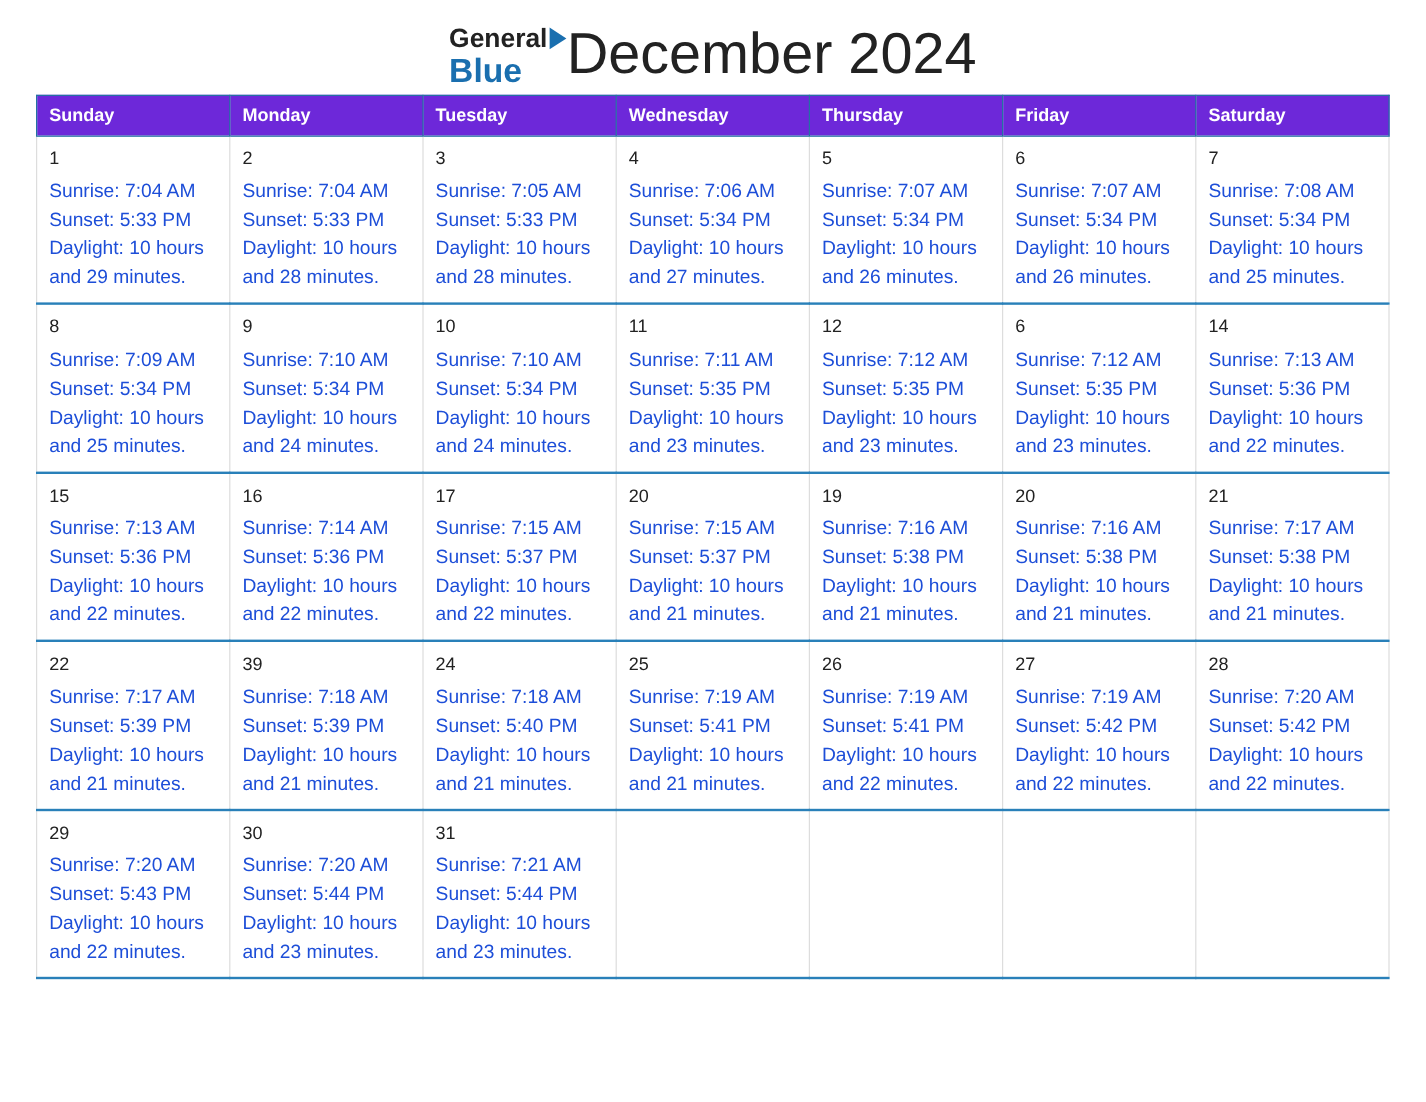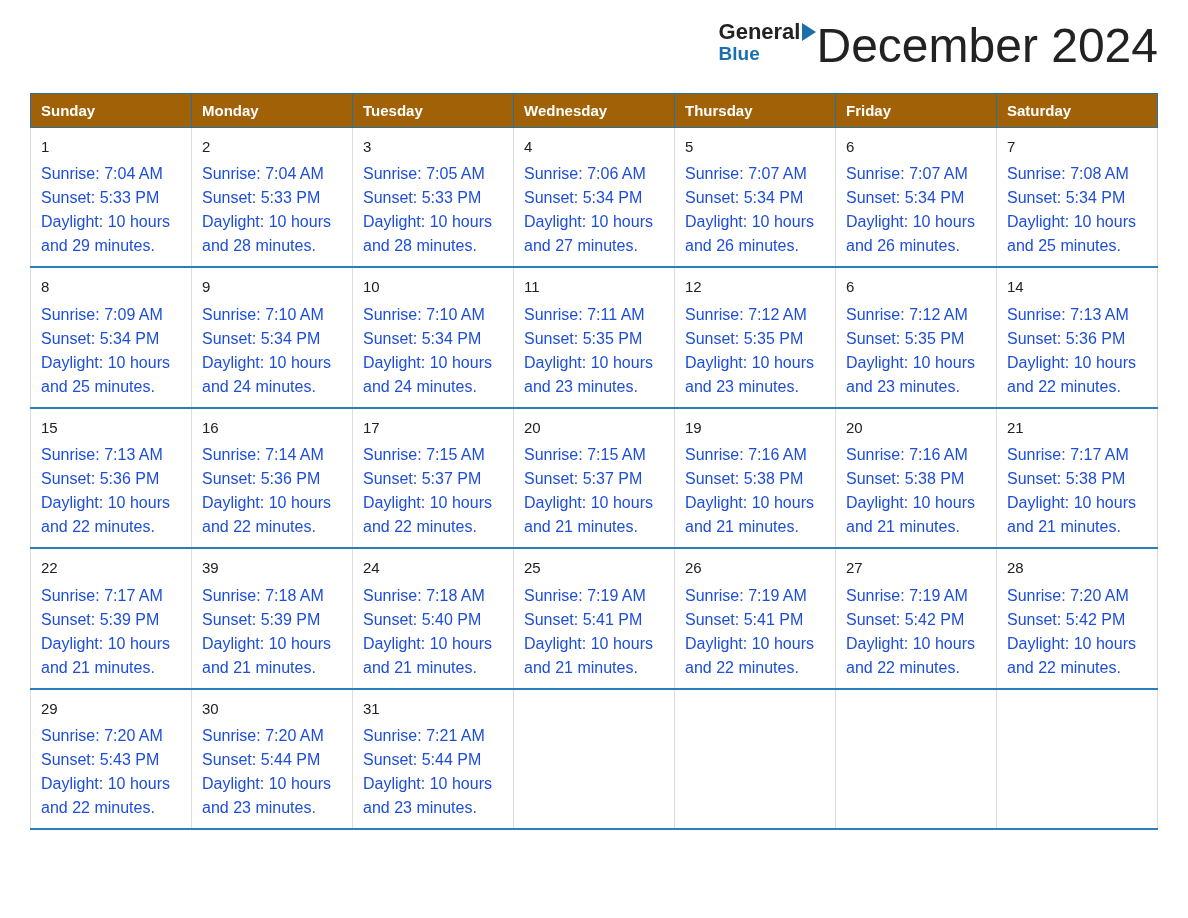--- a/index.html
+++ b/index.html
@@ -6,37 +6,37 @@
     body {
       font-family: Arial, sans-serif;
       background: #fff;
       color: #222;
       width: 1188px;
       min-height: 918px;
       padding: 20px 30px 30px 30px;
     }
     .header {
       display: flex;
-      justify-content: flex-end;
+      justify-content: center;
       align-items: flex-start;
-      margin-bottom: 20px;
+      margin-bottom: 4px;
     }
     .logo {
       display: flex;
       align-items: center;
       gap: 0;
     }
     .logo-text-general {
       font-size: 22px;
       font-weight: bold;
       color: #222;
       line-height: 1.1;
     }
     .logo-text-blue {
-      font-size: 19px;
+      font-size: 28px;
       font-weight: bold;
       color: #1a6faf;
       line-height: 1.1;
     }
     .logo-block {
       display: flex;
       flex-direction: column;
       line-height: 1.2;
     }
     .logo-line1 {
@@ -60,21 +60,21 @@
       font-size: 22px;
       font-weight: normal;
       color: #444;
     }
     table {
       width: 100%;
       border-collapse: collapse;
       table-layout: fixed;
     }
     thead tr {
-      background-color: #a16207;
+      background-color: #6d28d9;
     }
     thead th {
       color: #fff;
       font-size: 15px;
       font-weight: bold;
       padding: 8px 10px;
       text-align: left;
       border: 1px solid #2471a3;
     }
     tbody tr {

